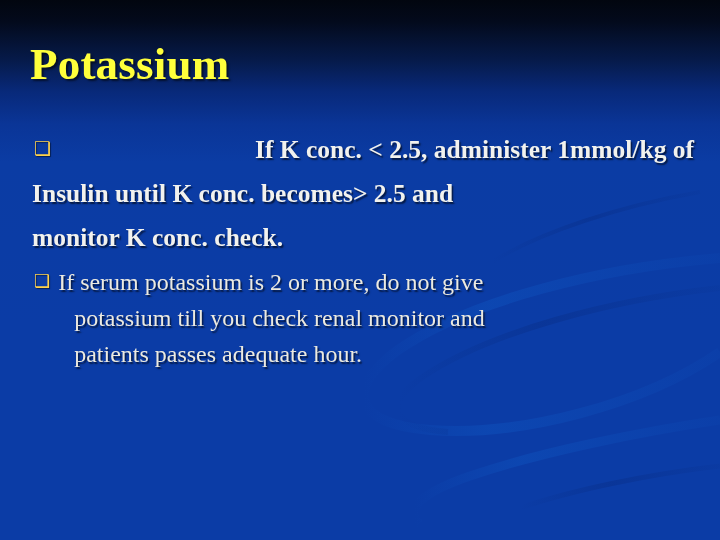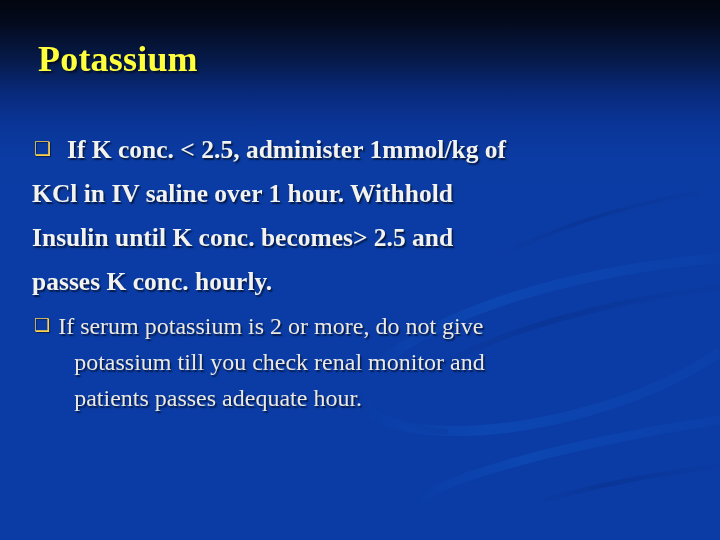--- a/index.html
+++ b/index.html
@@ -30,23 +30,23 @@
   
   #swirls {
     position: absolute;
     inset: 0;
     pointer-events: none;
   }
 
   
   .title {
     position: absolute;
-    left: 38px;
+    left: 30px;
     top: 38px;
-    font-size: 36px;
+    font-size: 45px;
     font-weight: bold;
     color: #ffff3b;
     letter-spacing: 0.2px;
     text-shadow: 2px 2px 2px rgba(0,0,0,0.55);
     white-space: nowrap;
   }
 
   
   .body {
     position: absolute;
@@ -79,20 +79,21 @@
   .blk-1 .marker {
     font-size: 19px;
     margin-right: 10px;
     padding-top: 11px;
   }
   .blk-1 .lines {
     flex: 1 1 auto;
   }
   .blk-1 .lines .ln:first-child {
     text-indent: 6px;
+    text-align: right;
   }
   
   .blk-1-wrap {
     margin-left: -29px;
     padding-left: 29px;
   }
   .blk-1 .ln.cont {
     margin-left: -29px;
   }
 
@@ -145,23 +146,22 @@
   </svg>
 
   <div class="title">Potassium</div>
 
   <div class="body">
 
     <div class="bullet-row blk-1">
       <span class="marker">❑</span>
       <div class="lines blk-1-wrap">
         <div class="ln">If K conc. &lt; 2.5, administer 1mmol/kg of</div>
-        <div class="ln cont">KCl in IV saline over 1 hour. Withhold</div>
         <div class="ln cont">Insulin until K conc. becomes&gt; 2.5 and</div>
-        <div class="ln cont">passes K conc. hourly.</div>
+        <div class="ln cont">monitor K conc. check.</div>
       </div>
     </div>
 
     <div class="bullet-row blk-2">
       <span class="marker">❑</span>
       <div class="lines">
         <div class="ln">If serum potassium is 2 or more, do not give</div>
         <div class="ln cont">potassium till you check renal monitor and</div>
         <div class="ln cont">patients passes adequate hour.</div>
       </div>

